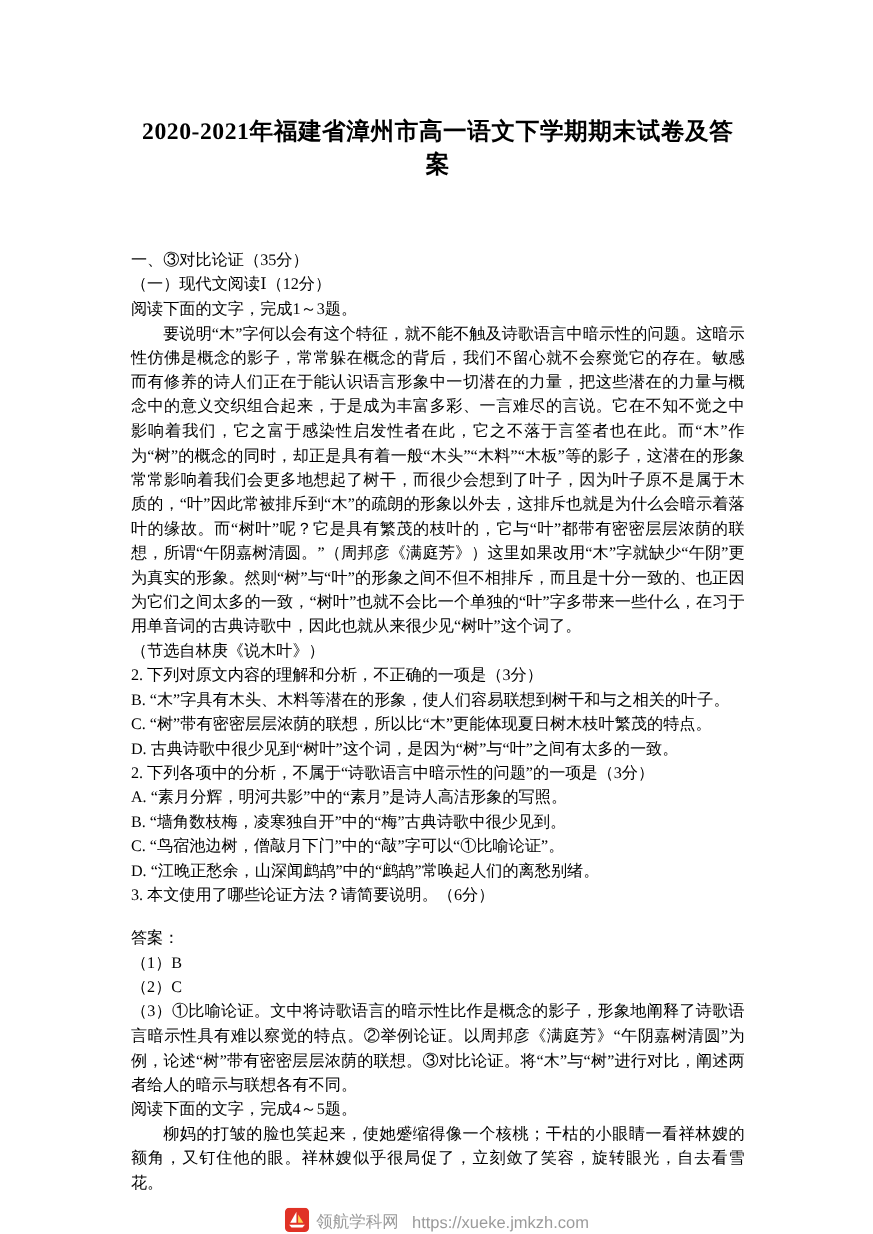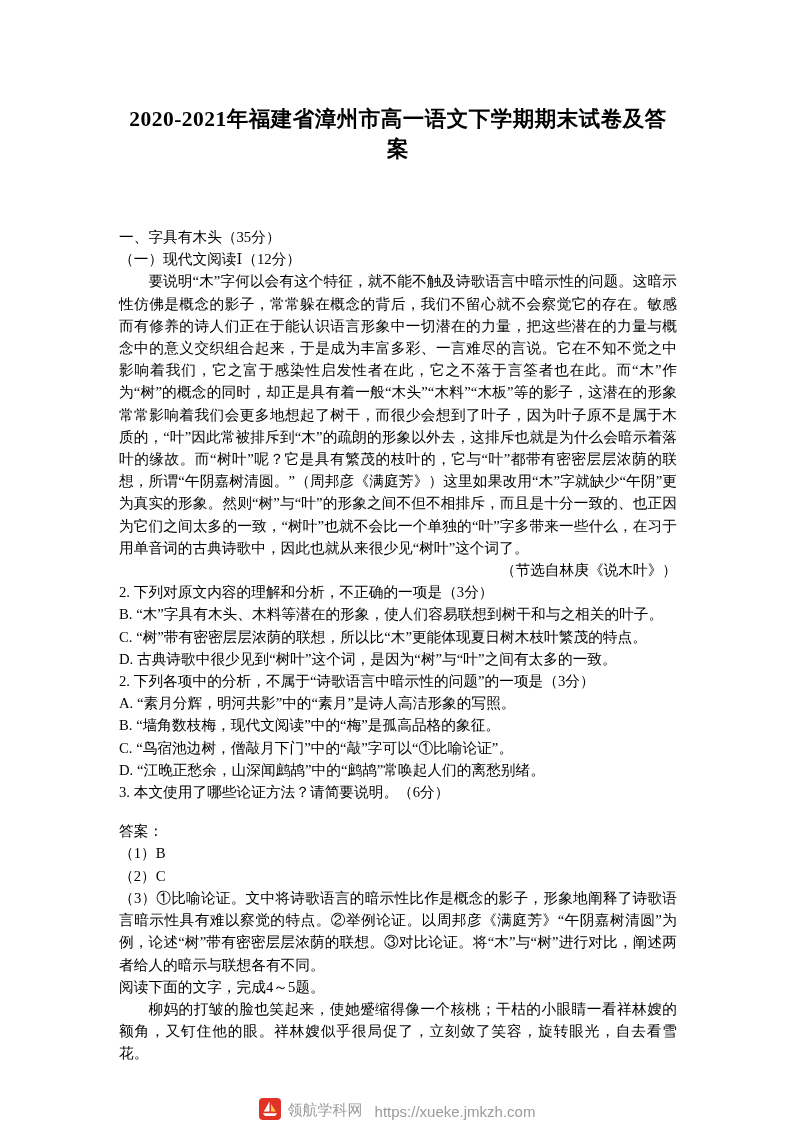--- a/index.html
+++ b/index.html
@@ -29,21 +29,21 @@
   }
   .doc-body { }
   .para {
     margin: 0;
     font-size: 14.7px;
     line-height: 22.2px;
     text-align: justify;
     word-break: break-all;
   }
   .para.indent { text-indent: 2em; }
-  .para.right  { text-align: right; }
+  .para.right  { text-align: left; }
   .para.spaced { margin-top: 17px; }
   .page-footer {
     position: absolute;
     left: 0;
     right: 0;
     bottom: 18px;
     display: flex;
     justify-content: center;
     align-items: flex-end;
     gap: 7px;
@@ -60,31 +60,32 @@
   .footer-url  { margin-left: 5px; }
 </style>
 </head>
 <body>
 
 <div class="page">
 
   <h1 class="doc-title">2020-2021年福建省漳州市高一语文下学期期末试卷及答案</h1>
 
   <div class="doc-body">
-      <p class="para normal">一、字具有木头（35分）</p>
+      <p class="para normal">一、③对比论证（35分）</p>
       <p class="para normal">（一）现代文阅读Ⅰ（12分）</p>
+      <p class="para normal">阅读下面的文字，完成1～3题。</p>
       <p class="para indent">要说明“木”字何以会有这个特征，就不能不触及诗歌语言中暗示性的问题。这暗示性仿佛是概念的影子，常常躲在概念的背后，我们不留心就不会察觉它的存在。敏感而有修养的诗人们正在于能认识语言形象中一切潜在的力量，把这些潜在的力量与概念中的意义交织组合起来，于是成为丰富多彩、一言难尽的言说。它在不知不觉之中影响着我们，它之富于感染性启发性者在此，它之不落于言筌者也在此。而“木”作为“树”的概念的同时，却正是具有着一般“木头”“木料”“木板”等的影子，这潜在的形象常常影响着我们会更多地想起了树干，而很少会想到了叶子，因为叶子原不是属于木质的，“叶”因此常被排斥到“木”的疏朗的形象以外去，这排斥也就是为什么会暗示着落叶的缘故。而“树叶”呢？它是具有繁茂的枝叶的，它与“叶”都带有密密层层浓荫的联想，所谓“午阴嘉树清圆。”（周邦彦《满庭芳》）这里如果改用“木”字就缺少“午阴”更为真实的形象。然则“树”与“叶”的形象之间不但不相排斥，而且是十分一致的、也正因为它们之间太多的一致，“树叶”也就不会比一个单独的“叶”字多带来一些什么，在习于用单音词的古典诗歌中，因此也就从来很少见“树叶”这个词了。</p>
       <p class="para right">（节选自林庚《说木叶》）</p>
       <p class="para normal">2. 下列对原文内容的理解和分析，不正确的一项是（3分）</p>
       <p class="para normal">B. “木”字具有木头、木料等潜在的形象，使人们容易联想到树干和与之相关的叶子。</p>
       <p class="para normal">C. “树”带有密密层层浓荫的联想，所以比“木”更能体现夏日树木枝叶繁茂的特点。</p>
       <p class="para normal">D. 古典诗歌中很少见到“树叶”这个词，是因为“树”与“叶”之间有太多的一致。</p>
       <p class="para normal">2. 下列各项中的分析，不属于“诗歌语言中暗示性的问题”的一项是（3分）</p>
       <p class="para normal">A. “素月分辉，明河共影”中的“素月”是诗人高洁形象的写照。</p>
-      <p class="para normal">B. “墙角数枝梅，现代文阅读”中的“梅”是孤高品格的象征。</p>
+      <p class="para normal">B. “墙角数枝梅，凌寒独自开”中的“梅”古典诗歌中很少见到。</p>
       <p class="para normal">C. “鸟宿池边树，僧敲月下门”中的“敲”字可以“①比喻论证”。</p>
       <p class="para normal">D. “江晚正愁余，山深闻鹧鸪”中的“鹧鸪”常唤起人们的离愁别绪。</p>
       <p class="para normal">3. 本文使用了哪些论证方法？请简要说明。（6分）</p>
       <p class="para spaced">答案：</p>
       <p class="para normal">（1）B</p>
       <p class="para normal">（2）C</p>
       <p class="para normal">（3）①比喻论证。文中将诗歌语言的暗示性比作是概念的影子，形象地阐释了诗歌语言暗示性具有难以察觉的特点。②举例论证。以周邦彦《满庭芳》“午阴嘉树清圆”为例，论述“树”带有密密层层浓荫的联想。③对比论证。将“木”与“树”进行对比，阐述两者给人的暗示与联想各有不同。</p>
       <p class="para normal">阅读下面的文字，完成4～5题。</p>
       <p class="para indent">柳妈的打皱的脸也笑起来，使她蹙缩得像一个核桃；干枯的小眼睛一看祥林嫂的额角，又钉住他的眼。祥林嫂似乎很局促了，立刻敛了笑容，旋转眼光，自去看雪花。</p>
     </div>

